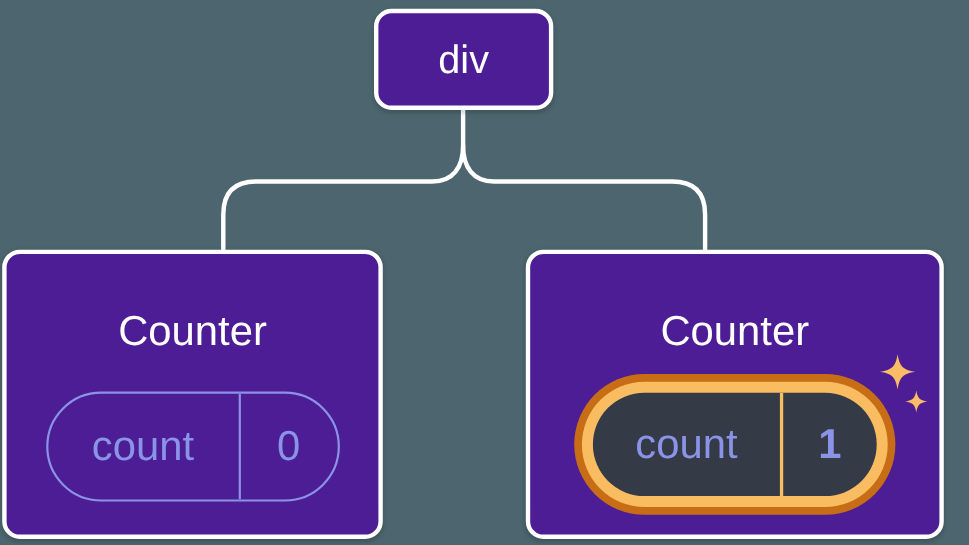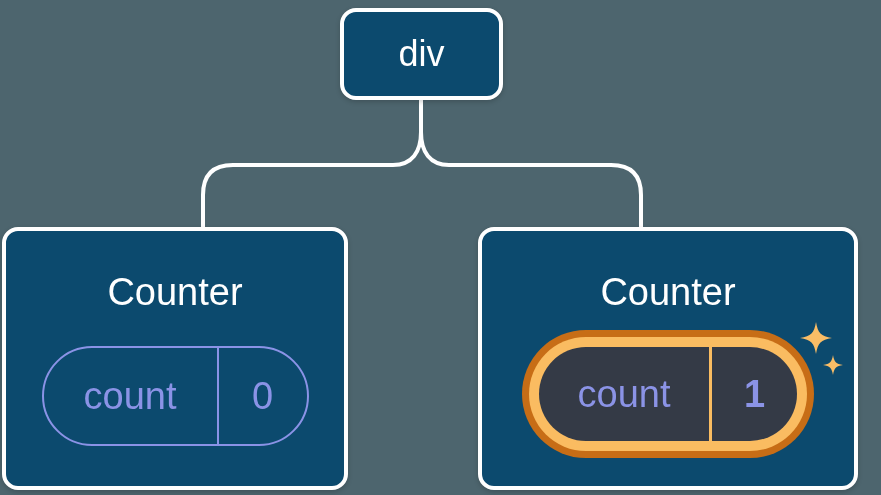--- a/index.html
+++ b/index.html
@@ -18,21 +18,21 @@
   .connector {
     position: absolute;
     left: 0;
     top: 0;
     width: 881px;
     height: 495px;
   }
   .node {
     position: absolute;
     box-sizing: border-box;
-    background: #0c4a6e;
+    background: #4c1d95;
     border: 4px solid #FFFFFF;
     border-radius: 16px;
     box-shadow: 0 2px 5px rgba(0,0,0,0.18);
   }
   .root-node {
     left: 340px;
     top: 8px;
     width: 163px;
     height: 92px;
     display: flex;
@@ -44,21 +44,21 @@
   .counter-node {
     top: 227px;
     height: 263px;
     display: flex;
     flex-direction: column;
     align-items: center;
   }
   .counter-left  { left: 2px;   width: 346px; }
   .counter-right { left: 478px; width: 380px; }
   .counter-title {
-    margin-top: 38px;
+    margin-top: 48px;
     height: 46px;
     line-height: 46px;
     color: #FFFFFF;
     font-size: 38px;
     font-weight: 500;
   }
   
   .pill-plain {
     margin-top: 31px;
     box-sizing: border-box;

